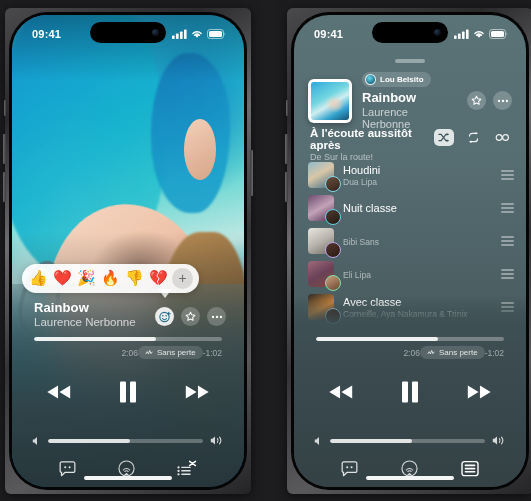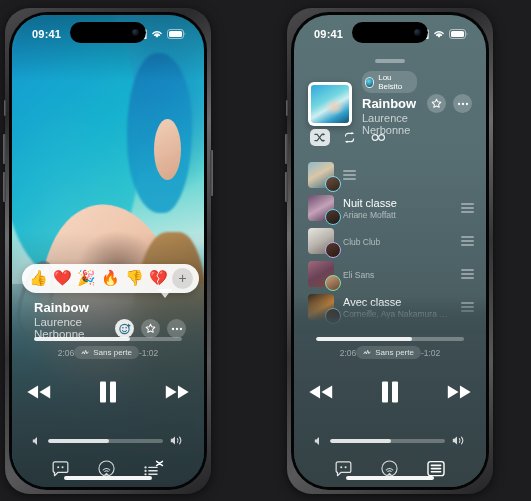--- a/index.html
+++ b/index.html
@@ -7,22 +7,22 @@
     width:531px; height:501px;
     background:#1d1d1f;
     font-family:"Liberation Sans", sans-serif;
     overflow:hidden;
     position:relative;
   }
   .stage { position:absolute; inset:0; }
 
   
   .phone {
-    position:absolute; top:8px; width:206px; height:486px;
-    border-radius:25px;
+    position:absolute; top:8px; width:246px; height:486px;
+    border-radius:6px;
     background:linear-gradient(150deg,#4a4a4d 0%,#2a2a2c 18%,#6d6d70 38%,#343436 58%,#59595c 78%,#242426 100%);
     padding:4px;
     box-shadow:0 2px 12px rgba(0,0,0,.6);
   }
   .phone.left  { left:5px; }
   .phone.right { left:287px; }
   .bezel {
     position:absolute; inset:4px;
     border-radius:38px;
     background:#050505;
@@ -167,21 +167,21 @@
   
   .progress-wrap { position:absolute; left:22px; right:22px; z-index:20; }
   .progress-wrap.lp { top:322px; }
   .progress-wrap.rp { top:322px; }
   .prog-track {
     height:4px; border-radius:2px;
     background:rgba(255,255,255,.30); overflow:hidden;
   }
   .prog-fill { height:100%; border-radius:2px; background:rgba(255,255,255,.88); }
   .prog-meta {
-    display:flex; align-items:center; justify-content:center;
+    display:flex; align-items:center; justify-content:flex-end;
     margin-top:5px; font-size:8.5px; color:rgba(255,255,255,.5);
   }
   .lossless {
     display:flex; align-items:center; gap:3px;
     background:rgba(255,255,255,.14); border-radius:8px;
     padding:2px 7px; font-size:8px; color:rgba(255,255,255,.82);
   }
 
   
   .transport {
@@ -246,21 +246,21 @@
   .owner-chip {
     display:inline-flex; align-items:center; gap:4px;
     background:rgba(255,255,255,.16); border-radius:9px;
     padding:2px 7px 2px 3px; margin-bottom:3px;
   }
   .owner-av {
     width:11px; height:11px; border-radius:50%;
     background:radial-gradient(circle at 40% 35%,#67d8f0,#1f6d86 72%);
     border:1.2px solid rgba(255,255,255,.85);
   }
-  .owner-name { font-size:8px; color:#fff; font-weight:normal; }
+  .owner-name { font-size:8px; color:#fff; font-weight:bold; }
   .np-title { font-size:13px; font-weight:bold; color:#fff; }
   .np-artist { font-size:11px; color:rgba(255,255,255,.68); margin-top:1px; }
   .np-actions { display:flex; align-items:center; gap:7px; flex:none; }
 
   .upnext {
     position:absolute; top:112px; left:16px; right:14px; z-index:20;
     display:flex; align-items:flex-start; justify-content:space-between;
   }
   .upnext-title { font-size:11.5px; font-weight:bold; color:#fff; }
   .upnext-sub { font-size:9px; color:rgba(255,255,255,.56); margin-top:1px; }
@@ -538,20 +538,24 @@
               <svg width="12" height="4" viewBox="0 0 14 4">
                 <circle cx="2.4" cy="2" r="1.35" fill="#fff"></circle>
                 <circle cx="7" cy="2" r="1.35" fill="#fff"></circle>
                 <circle cx="11.6" cy="2" r="1.35" fill="#fff"></circle>
               </svg>
             </div>
           </div>
         </div>
 
         <div class="upnext">
+          <div>
+            <div class="upnext-title">À l'écoute aussitôt après</div>
+            <div class="upnext-sub">De Sur la route!</div>
+          </div>
           <div class="upnext-ctrls">
             <div class="ctrl-chip on">
               <svg width="12" height="11" viewBox="0 0 13 12">
                 <path d="M1 2.6 h2.4 L8.6 9.4 H11" stroke="#3d5458" stroke-width="1.3" fill="none" stroke-linecap="round"></path>
                 <path d="M1 9.4 h2.4 L8.6 2.6 H11" stroke="#3d5458" stroke-width="1.3" fill="none" stroke-linecap="round"></path>
                 <path d="M9.4 1.2 L11.6 2.6 L9.4 4 Z" fill="#3d5458"></path>
                 <path d="M9.4 8 L11.6 9.4 L9.4 10.8 Z" fill="#3d5458"></path>
               </svg>
             </div>
             <div class="ctrl-chip">
@@ -571,62 +575,65 @@
             </div>
           </div>
         </div>
 
         <div class="queue">
           <div class="qrow">
             <div class="qart">
               <div class="qart-in" style="background:linear-gradient(150deg,#8fb9c9,#d9c7a8 45%,#3f6d84)"></div>
               <div class="qav" style="border-color:#7fd6e8;background:linear-gradient(150deg,#6b5040,#32231a)"></div>
             </div>
+            <div class="qmid">
+              <div class="qtitle">Houdini</div>
+              <div class="qartist">Dua Lipa</div>
+            </div>
             <div class="qhandle">
                 <i></i>
                 <i></i>
                 <i></i>
               </div>
           </div>
           <div class="qrow">
             <div class="qart">
               <div class="qart-in" style="background:linear-gradient(150deg,#6b4b6e,#c4a2b8 50%,#4a2f52)"></div>
               <div class="qav" style="border-color:#63d2ea;background:linear-gradient(150deg,#4f3b32,#241812)"></div>
             </div>
             <div class="qmid">
               <div class="qtitle">Nuit classe</div>
-              <div class="qartist">Ariane Moffatt</div>
             </div>
             <div class="qhandle">
                 <i></i>
                 <i></i>
                 <i></i>
               </div>
           </div>
           <div class="qrow">
             <div class="qart">
               <div class="qart-in" style="background:linear-gradient(150deg,#e8e6e1,#b9b4ad 50%,#6f6a64)"></div>
               <div class="qav" style="border-color:#b9a6ea;background:linear-gradient(150deg,#55372c,#2a1a14)"></div>
             </div>
             <div class="qmid">
-              <div class="qartist">Club Club</div>
+              <div class="qartist">Bibi Sans</div>
             </div>
             <div class="qhandle">
                 <i></i>
                 <i></i>
                 <i></i>
               </div>
           </div>
           <div class="qrow">
             <div class="qart">
               <div class="qart-in" style="background:linear-gradient(150deg,#a06a7a,#6a4258 50%,#7d4a3e)"></div>
               <div class="qav" style="border-color:#7fe0a8;background:linear-gradient(150deg,#caa27f,#6b4630)"></div>
             </div>
             <div class="qmid">
-              <div class="qartist">Eli Sans</div>
+              <div class="qartist">Eli Lipa</div>
             </div>
             <div class="qhandle">
                 <i></i>
                 <i></i>
                 <i></i>
               </div>
           </div>
           <div class="qrow">
             <div class="qart">
               <div class="qart-in" style="background:linear-gradient(150deg,#2c2a28,#c08038 55%,#3a3330)"></div>

